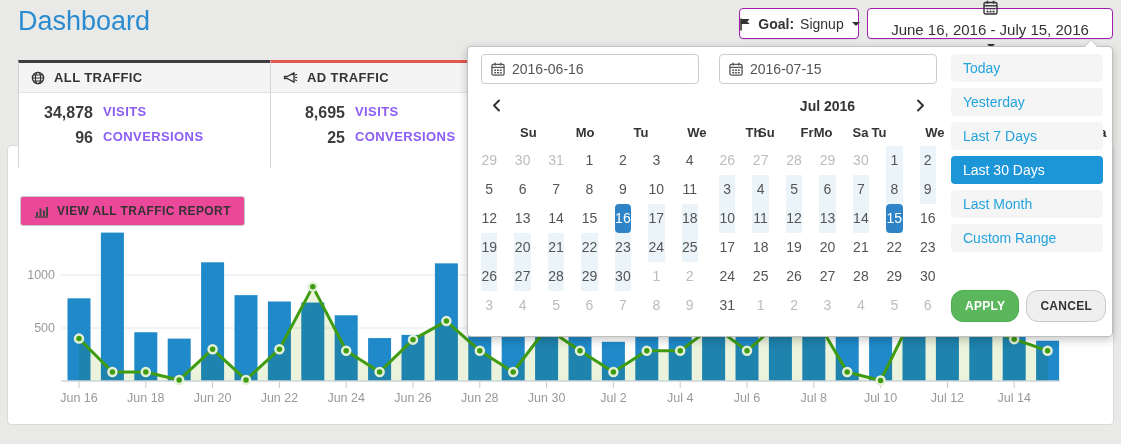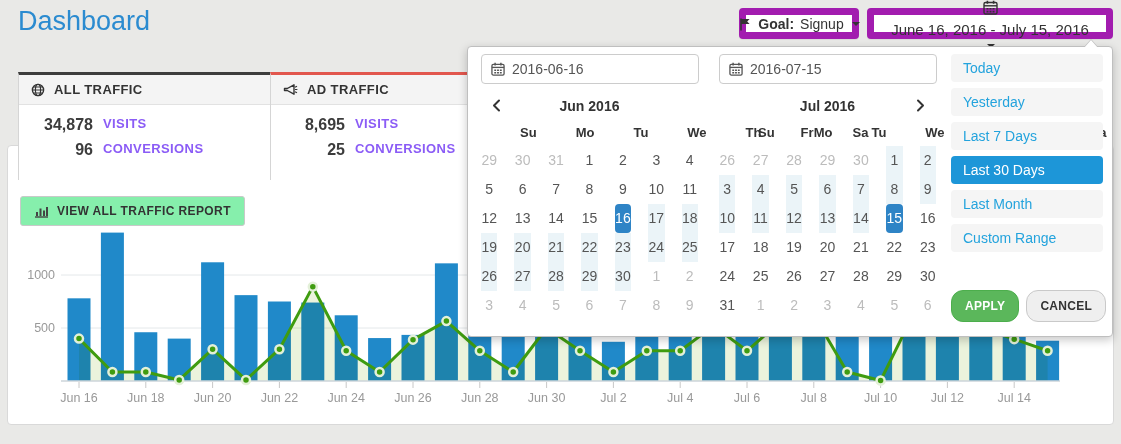--- a/index.html
+++ b/index.html
@@ -7,21 +7,21 @@
   #app {
     position:relative; width:1121px; height:444px; overflow:hidden;
     background:#e9e9e7;
     font-family:"Liberation Sans", sans-serif;
   }
   .abs { position:absolute; }
 
   
   .page-title { left:18px; top:6px; font-size:27px; color:#2b8bd0; z-index:5; }
   .hdr-btn {
-    height:31px; background:#fff; border:7px solid #a21caf; border-radius:4px;
+    height:31px; background:#fff; border:1px solid #a21caf; border-radius:4px;
     display:flex; align-items:center; justify-content:center; gap:6px;
     font-size:14px; color:#333; z-index:5; cursor:pointer;
     box-shadow:0 1px 1px rgba(0,0,0,0.07);
   }
   #goal-btn { left:739px; top:8px; width:120px; }
   #date-btn { left:867px; top:8px; width:246px; font-size:15px;flex-direction:column; }
   .bold { font-weight:bold; }
   .caret {
     display:inline-block; width:0; height:0; margin-left:2px;
     border-left:4px solid transparent; border-right:4px solid transparent;
@@ -30,38 +30,38 @@
 
   
   .panel {
     left:7px; top:145px; width:1107px; height:280px; background:#fff;
     border:1px solid #d9d9d9; border-radius:4px; z-index:1;
   }
   #chart-svg { left:7px; top:145px; z-index:2; }
 
   
   .card {
-    top:72px; width:292px; height:108px; background:#fff;
+    top:60px; width:292px; height:108px; background:#fff;
     border:1px solid #d5d5d5; border-top-width:3px; z-index:3;
   }
   #card-all { left:18px; border-top-color:#3d3d3d; border-bottom:none; }
   #card-ad  { left:270px; border-top-color:#e2574e; border-bottom:none; }
   .card-head {
     height:30px; background:#f4f4f4; border-bottom:1px solid #e2e2e2;
     display:flex; align-items:center; gap:9px; padding:0 12px;
     font-weight:bold; font-size:13px; color:#333; letter-spacing:.4px;
   }
   .card-body { padding:11px 12px 0; }
   .stat-row { display:flex; align-items:flex-start; margin-bottom:7px; }
   .stat-val { width:62px; text-align:right; font-weight:bold; font-size:16px; color:#3c3c3c; }
   .stat-label { margin-left:10px; font-weight:bold; font-size:13px; color:#8b5cf6; letter-spacing:.4px; }
 
   .report-btn {
     left:20px; top:196px; height:30px; padding:0 13px;
-    background:#86efac; border:1px solid #c9c9c9; border-radius:3px;
+    background:#ec4899; border:1px solid #c9c9c9; border-radius:3px;
     display:flex; align-items:center; gap:8px; z-index:4; cursor:pointer;
     font-weight:bold; font-size:12px; color:#333; letter-spacing:.4px;
   }
 
   
   .popup {
     left:467px; top:46px; width:646px; height:291px; background:#fff;
     border:1px solid #bfbfbf; border-radius:4px; z-index:10;
     box-shadow:0 3px 10px rgba(0,0,0,0.22);
   }
@@ -339,21 +339,20 @@
       <input type="text" value="2016-07-15" style="">
     </div>
 
     <div class="cal" id="cal-left">
         <div class="cal-head">
           <span class="cal-arrow">
             <svg class="ic" width="9" height="13" viewBox="0 0 9 13">
               <path d="M7 1.5L2 6.5l5 5" fill="none" stroke="#333" stroke-width="2" stroke-linecap="round" stroke-linejoin="round"></path>
             </svg>
           </span>
-          <span class="cal-title">Jun 2016</span>
           <span class="cal-arrow"></span>
         </div>
         <div class="dow-row">
           <span class="dow">Su</span>
           <span class="dow">Mo</span>
           <span class="dow">Tu</span>
           <span class="dow">We</span>
           <span class="dow">Th</span>
           <span class="dow">Fr</span>
           <span class="dow">Sa</span>

